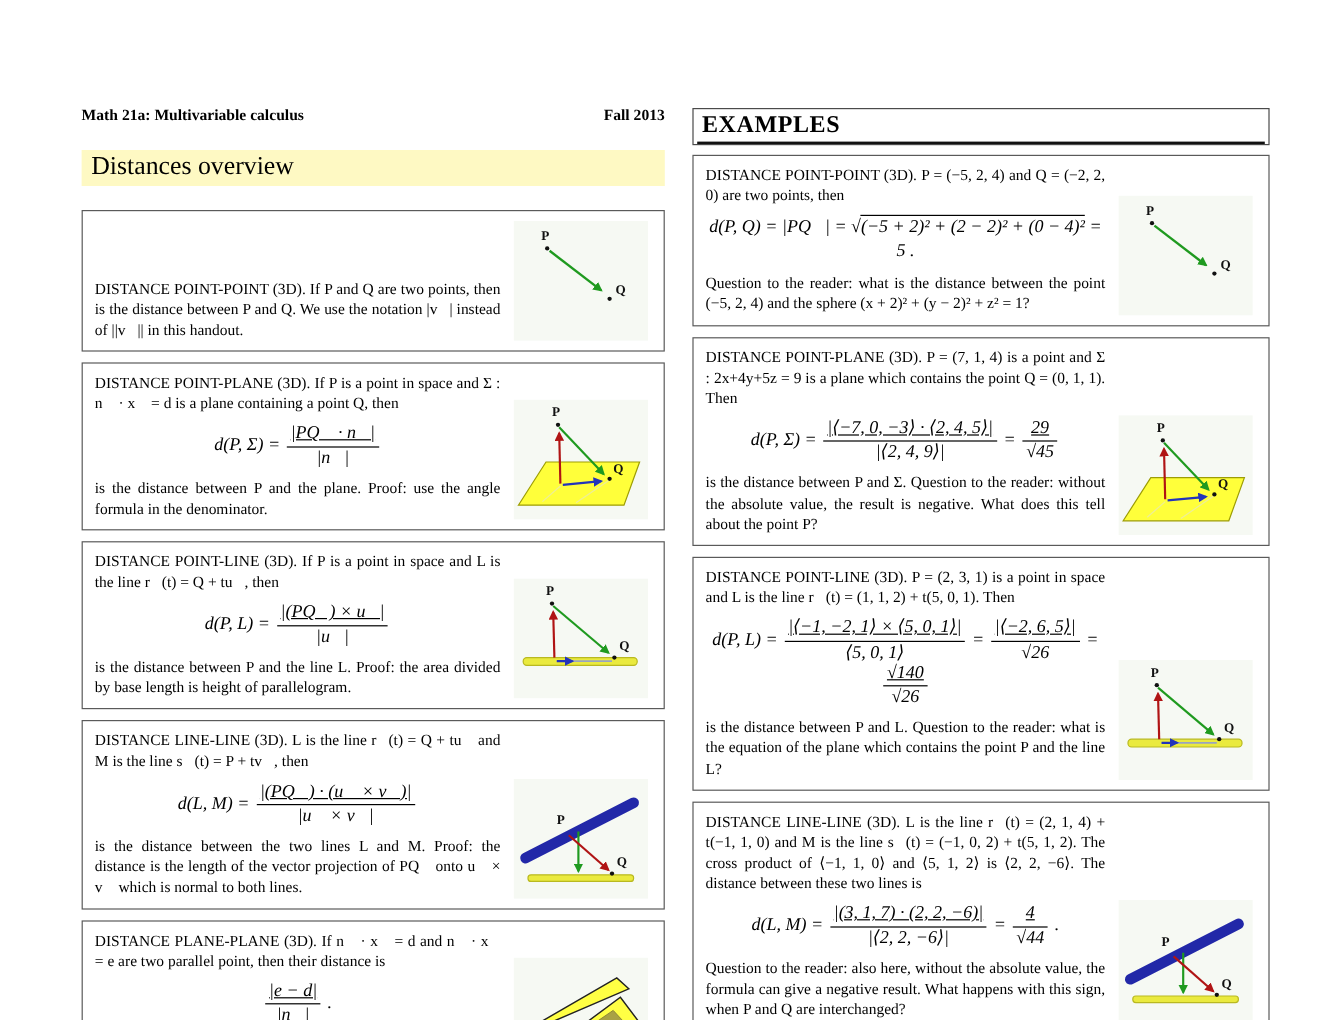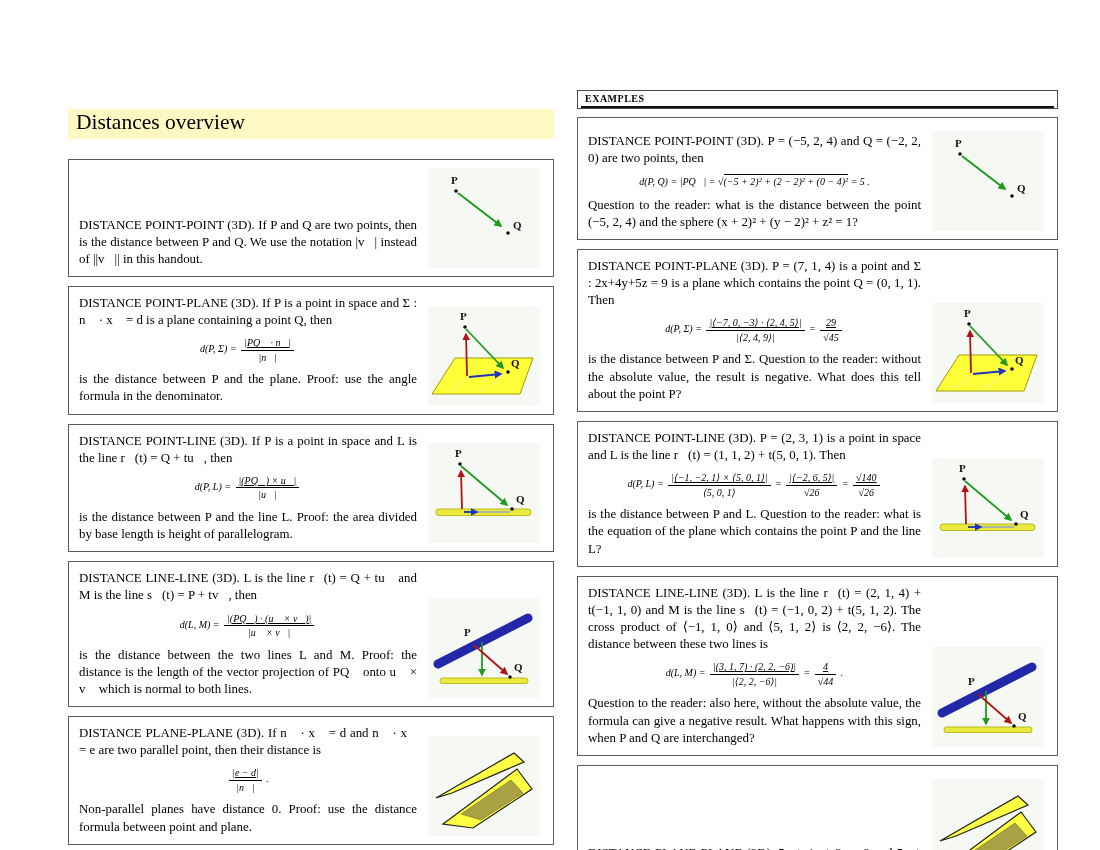--- a/index.html
+++ b/index.html
@@ -8,47 +8,51 @@
     font-family:"Liberation Serif","DejaVu Serif",serif;
     position:relative;overflow:hidden;
   }
   .left-col{position:absolute;left:68px;top:88px;width:486px;}
   .right-col{position:absolute;left:577px;top:90px;width:481px;}
   .course-line{display:flex;justify-content:space-between;font-weight:bold;font-size:13px;}
   .title-bar{margin-top:21px;margin-bottom:20px;background:#fef9c3;font-size:21.5px;padding:1px 8px 4px;}
   .box{border:1px solid #5a5a5a;margin-bottom:9px;padding:8px 10px;display:flex;gap:8px;align-items:flex-end;background:#fff;}
   .btext{flex:1;font-size:12.9px;line-height:1.33;text-align:justify;}
   .bfig{width:118px;flex:0 0 auto;display:flex;justify-content:center;}
-  .formula{text-align:center;font-style:italic;margin:8px 2px;font-size:10px;}
+  .formula{text-align:center;font-style:italic;margin:8px 2px;font-size:15px;}
   .frac{display:inline-block;vertical-align:middle;text-align:center;margin:0 2px;line-height:1.15;}
   .frac .num{display:block;border-bottom:1px solid #000;padding:0 3px 1px;text-decoration:underline;}
   .frac .den{display:block;padding:1px 3px 0;}
   .over{border-top:1px solid #000;padding-top:1px;}
   .examples-box{border:1px solid #4a4a4a;margin-bottom:8px;}
-  .examples-inner{border-bottom:2px solid #111;margin:2px 3px 0 3px;padding:0 4px 2px;font-weight:bold;font-size:10px;letter-spacing:.5px;}
+  .examples-inner{border-bottom:2px solid #111;margin:2px 3px 0 3px;padding:0 4px 2px;font-weight:bold;font-size:20px;letter-spacing:.5px;}
   .flbl{font-family:"Liberation Serif","DejaVu Serif",serif;font-weight:bold;font-size:11px;fill:#111;}
 </style>
 </head>
 <body>
 
 <svg width="0" height="0" style="position:absolute">
   <defs>
     <marker id="arrG" viewBox="0 0 10 10" refX="8" refY="5" markerWidth="8" markerHeight="8" markerUnits="userSpaceOnUse" orient="auto">
         <path d="M0,0 L10,5 L0,10 z" fill="#1f9a1f"></path>
       </marker>
     <marker id="arrR" viewBox="0 0 10 10" refX="8" refY="5" markerWidth="8" markerHeight="8" markerUnits="userSpaceOnUse" orient="auto">
         <path d="M0,0 L10,5 L0,10 z" fill="#b01414"></path>
       </marker>
     <marker id="arrB" viewBox="0 0 10 10" refX="8" refY="5" markerWidth="8" markerHeight="8" markerUnits="userSpaceOnUse" orient="auto">
         <path d="M0,0 L10,5 L0,10 z" fill="#2233bb"></path>
       </marker>
   </defs>
 </svg>
 
 <div class="left-col">
+  <div class="course-line">
+    <span>Math 21a: Multivariable calculus</span>
+    <span>Fall 2013</span>
+  </div>
   <div class="title-bar">Distances overview</div>
 
   <div class="box" style="min-height:93px">
     <div class="btext">
       <span>DISTANCE POINT-POINT (3D). If P and Q are two points, then</span>
       <span>is the distance between P and Q. We use the notation |v⃗| instead of ||v⃗|| in this handout.</span>
     </div>
     <div class="bfig">
       <svg viewBox="0 0 112 100" width="112" height="100">
         <rect width="112" height="100" fill="#f6f9f3"></rect>

